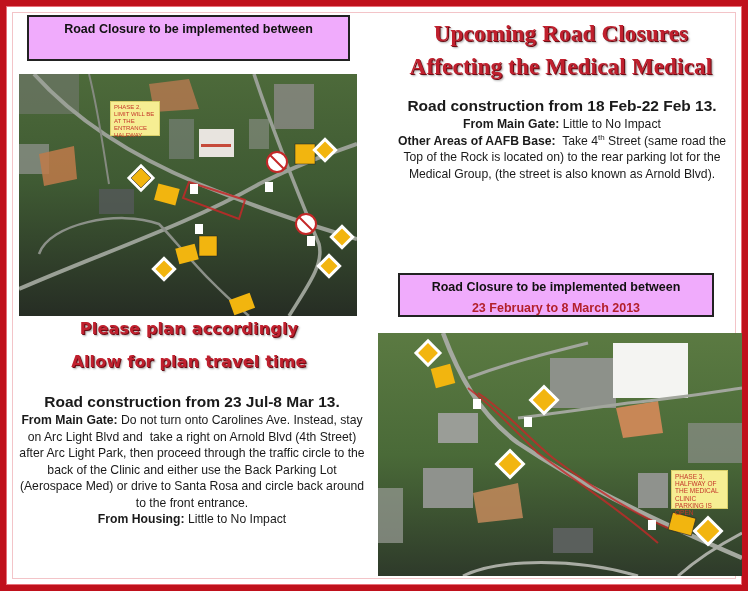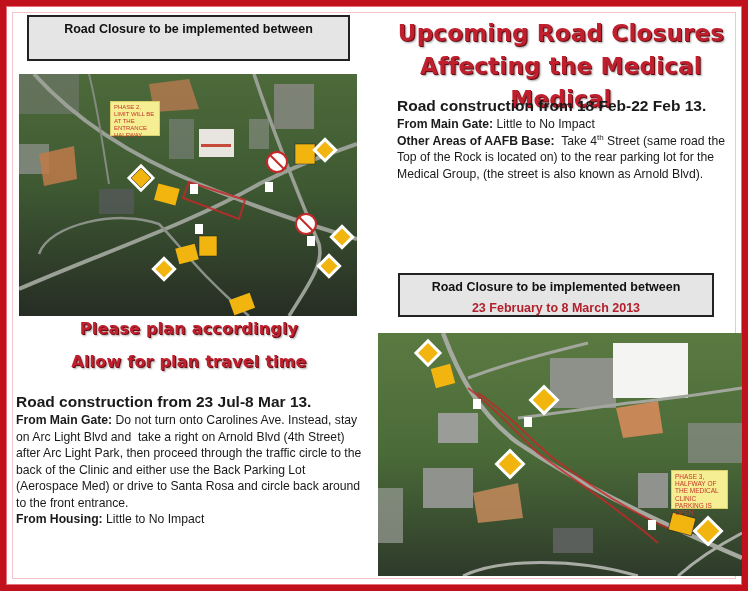--- a/index.html
+++ b/index.html
@@ -1,46 +1,46 @@
 <!DOCTYPE html>
 <html><head>
 <meta charset="utf-8">
 <style>
   html, body { margin: 0; padding: 0; }
   body { width: 748px; height: 591px; position: relative; overflow: hidden; background: #ffffff; font-family: "Liberation Sans", sans-serif; }
   .frame { position: absolute; left: 0; top: 0; width: 748px; height: 591px; box-sizing: border-box; border: 6px solid #c0111c; box-shadow: inset 0 0 0 1px #e8707a; background: #fff; }
   .frame-inner { position: absolute; left: 6px; top: 6px; right: 6px; bottom: 6px; border: 1px solid #f3c4c8; }
 
-  .closure-box { position: absolute; box-sizing: border-box; border: 2px solid #222; background: #e5e5e5; text-align: center; }
+  .closure-box { position: absolute; box-sizing: border-box; border: 2px solid #222; background: #f0abfc; text-align: center; }
   .closure-box .line1 { font-family: "Liberation Sans", sans-serif; font-weight: bold; font-size: 12.5px; color: #111; margin-top: 5px; }
   .closure-box .line2 { font-family: "Liberation Sans", sans-serif; font-weight: bold; font-size: 12.5px; color: #b3202c; margin-top: 7px; }
 
   .headline { position: absolute; font-family: "DejaVu Sans", sans-serif; font-weight: bold; color: #c0202e; text-align: center; text-shadow: 1px 1px 0 #6b0d14, 2px 2px 2px rgba(0,0,0,0.35); letter-spacing: 0.2px; }
 
-  .body-text { position: absolute; font-family: "Liberation Sans", sans-serif; color: #1a1a1a; font-size: 12.2px; line-height: 16.5px; }
+  .body-text { position: absolute; font-family: "Liberation Sans", sans-serif; color: #1a1a1a; font-size: 12.2px; line-height: 16.5px; text-align: center; }
   .body-text .heading { font-weight: bold; font-size: 15.5px; line-height: 20px; margin-bottom: 0px; }
   .body-text b { font-weight: bold; }
   .body-text sup { font-size: 8px; line-height: 0; }
 
   .map { position: absolute; overflow: hidden; background: #3d4a35; }
   .map svg { display: block; }
   .map-label { position: absolute; background: #f6ee93; color: #c4372a; font-family: "Liberation Sans", sans-serif; font-size: 7px; line-height: 8.5px; padding: 2px 3px; border: 1px solid #d8cf6a; text-transform: uppercase; }
 </style>
 </head>
 <body>
 
 <div class="frame">
     <div class="frame-inner"></div>
   </div>
 
 <div class="closure-box" style="left:27px; top:15px; width:323px; height:46px;">
   <div class="line1">Road Closure to be implemented between</div>
 </div>
 
-<div class="headline" style="left:374px; top:17px; width:374px; font-size:23px; line-height:33px;">
+<div class="headline" style="left:374px; top:17px; width:374px; font-size:23px; line-height:33px;font-family:Liberation Serif, serif;">
   <div>Upcoming Road Closures</div>
   <div>Affecting the Medical Medical</div>
 </div>
 
 <div class="body-text" style="left:397px; top:96px; width:330px;">
   <div class="heading">Road construction from 18 Feb-22 Feb 13.</div>
   <div><b>From Main Gate:</b><span> Little to No Impact</span></div>
   <div><b>Other Areas of AAFB Base:</b><span style="white-space:pre-wrap;">  Take 4</span><sup>th</sup><span> Street (same road the Top of the Rock is located on) to the rear parking lot for the Medical Group, (the street is also known as Arnold Blvd).</span></div>
 </div>
 

